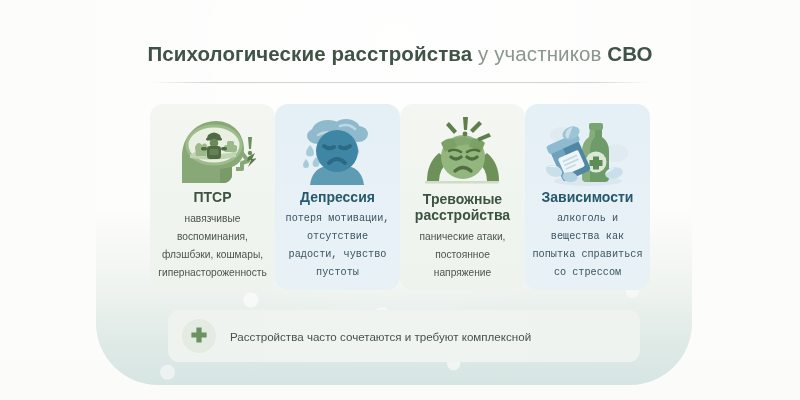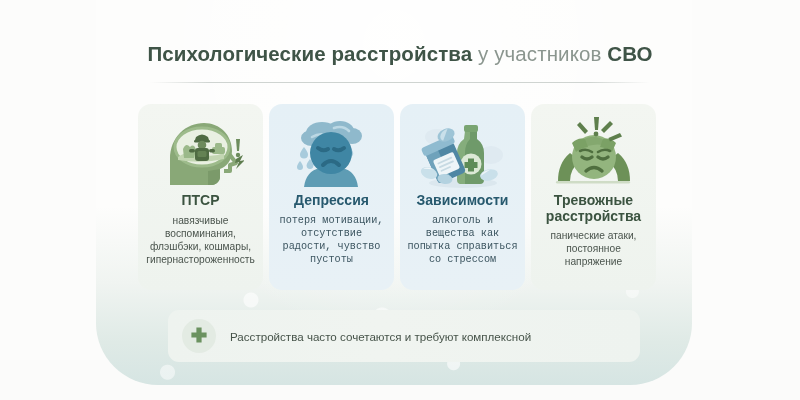--- a/index.html
+++ b/index.html
@@ -57,21 +57,21 @@
   #divider {
     position: absolute; left: 150px; top: 82px;
     width: 500px; height: 1px;
     background: linear-gradient(to right, rgba(190,195,192,0), #cfd4d1 12%, #cfd4d1 88%, rgba(190,195,192,0));
   }
 
   
   #cards {
     position: absolute; left: 138px; top: 104px;
     width: 524px; height: 186px;
-    display: flex; gap: 6px;
+    display: flex;  justify-content: center;
   }
   .card {
     width: 125px;
     border-radius: 13px;
     padding: 9px 5px 8px;
     display: flex; flex-direction: column; align-items: center;
     position: relative;
   }
   .card.green { background: linear-gradient(to bottom, #f3f6f1, #eef3ee); }
   .card.blue  { background: linear-gradient(to bottom, #e5f0f6, #e8f1f6); }
@@ -82,21 +82,21 @@
     font-size: 14px;
     line-height: 15.5px;
     text-align: center;
     margin-top: 2px;
   }
   .card.green .card-title { color: #3b5340; }
   .card.blue  .card-title { color: #27596e; }
   .card-desc {
     margin-top: 5px;
     font-size: 10.2px;
-    line-height: 13px;
+    line-height: 18px;
     text-align: center;
     color: #4a544d;
     padding: 0 1px;
   }
   .card.blue .card-desc { color: #3c5560; font-family: Liberation Mono, monospace; }
 
   
   #footer {
     position: absolute; left: 168px; top: 310px;
     width: 472px; height: 52px;
@@ -200,20 +200,55 @@
           <circle cx="41" cy="38" r="21" fill="#3f86a4"></circle>
 
           <path d="M28 33 q5 4 10 1" stroke="#2b6a85" stroke-width="4" fill="none" stroke-linecap="round"></path>
           <path d="M44 34 q5 3 10 -1" stroke="#2b6a85" stroke-width="4" fill="none" stroke-linecap="round"></path>
 
           <path d="M33 50 q8 -8 16 0" stroke="#2b6a85" stroke-width="4" fill="none" stroke-linecap="round"></path>
         </svg>
       </div>
       <div class="card-title">Депрессия</div>
       <div class="card-desc">потеря мотивации, отсутствие радости, чувство пустоты</div>
+    </div>
+
+    <div class="card green">
+      <div class="icon-box">
+        <svg width="92" height="74" viewBox="0 0 92 74">
+
+          <rect x="8" y="66" width="74" height="2.5" rx="1.2" fill="#cfdcc6"></rect>
+
+          <path d="M10 66 q0 -18 12 -28 l10 8 q-10 8 -10 20 z" fill="#6d9158"></path>
+          <path d="M82 66 q0 -18 -12 -28 l-10 8 q10 8 10 20 z" fill="#6d9158"></path>
+
+          <ellipse cx="46" cy="42" rx="22" ry="22" fill="#93b57e"></ellipse>
+
+          <path d="M28 32 q8 -12 20 -10 q12 2 14 12 q-8 -6 -17 -4 q-9 2 -17 2 z" fill="#84a86f"></path>
+
+          <path d="M24 28 q6 -6 13 -4 l3 8 q-8 1 -12 5 z" fill="#7ba165"></path>
+          <path d="M68 28 q-6 -6 -13 -4 l-3 8 q8 1 12 5 z" fill="#7ba165"></path>
+
+          <path d="M34 42 q5 4 10 0" stroke="#4f6f3f" stroke-width="3.4" fill="none" stroke-linecap="round"></path>
+          <path d="M50 42 q5 4 10 0" stroke="#4f6f3f" stroke-width="3.4" fill="none" stroke-linecap="round"></path>
+
+          <path d="M32 36 q6 -3 12 1" stroke="#4f6f3f" stroke-width="2.6" fill="none" stroke-linecap="round"></path>
+          <path d="M50 37 q6 -4 12 -1" stroke="#4f6f3f" stroke-width="2.6" fill="none" stroke-linecap="round"></path>
+
+          <path d="M38 56 q8 -7 16 0" stroke="#4f6f3f" stroke-width="3.4" fill="none" stroke-linecap="round"></path>
+
+          <path d="M46 2 l5 0 l-1 13 l-3 0 z" fill="#5e7f4c"></path>
+          <circle cx="48" cy="19" r="2.4" fill="#5e7f4c"></circle>
+          <path d="M62 6 l3 3 l-9 9 l-3 -3 z" fill="#5e7f4c"></path>
+          <path d="M72 18 l2 3.6 l-12 5 l-1.6 -3.6 z" fill="#5e7f4c"></path>
+          <path d="M32 7 l-3 3 l8 9 l3 -3 z" fill="#5e7f4c"></path>
+        </svg>
+      </div>
+      <div class="card-title">Тревожные расстройства</div>
+      <div class="card-desc">панические атаки, постоянное напряжение</div>
     </div>
 
     <div class="card blue">
       <div class="icon-box">
         <svg width="92" height="74" viewBox="0 0 92 74">
 
           <ellipse cx="20" cy="22" rx="12" ry="8" fill="#dfeaf1"></ellipse>
           <ellipse cx="74" cy="40" rx="12" ry="9" fill="#dfeaf1"></ellipse>
           <ellipse cx="46" cy="68" rx="34" ry="5" fill="#dbe7ee"></ellipse>
 
@@ -241,55 +276,20 @@
             <ellipse cx="72" cy="60" rx="9" ry="5.5" transform="rotate(-12 72 60)" fill="#c9e0ea"></ellipse>
             <path d="M64 59 a9 5.5 0 0 1 10 -4 l-10 4 z" transform="rotate(-12 72 60)" fill="#eef5f8"></path>
             <ellipse cx="28" cy="64" rx="7.5" ry="5" transform="rotate(8 28 64)" fill="#b3d2e0"></ellipse>
           </g>
         </svg>
       </div>
       <div class="card-title">Зависимости</div>
       <div class="card-desc">алкоголь и вещества как попытка справиться со стрессом</div>
     </div>
 
-    <div class="card green">
-      <div class="icon-box">
-        <svg width="92" height="74" viewBox="0 0 92 74">
-
-          <rect x="8" y="66" width="74" height="2.5" rx="1.2" fill="#cfdcc6"></rect>
-
-          <path d="M10 66 q0 -18 12 -28 l10 8 q-10 8 -10 20 z" fill="#6d9158"></path>
-          <path d="M82 66 q0 -18 -12 -28 l-10 8 q10 8 10 20 z" fill="#6d9158"></path>
-
-          <ellipse cx="46" cy="42" rx="22" ry="22" fill="#93b57e"></ellipse>
-
-          <path d="M28 32 q8 -12 20 -10 q12 2 14 12 q-8 -6 -17 -4 q-9 2 -17 2 z" fill="#84a86f"></path>
-
-          <path d="M24 28 q6 -6 13 -4 l3 8 q-8 1 -12 5 z" fill="#7ba165"></path>
-          <path d="M68 28 q-6 -6 -13 -4 l-3 8 q8 1 12 5 z" fill="#7ba165"></path>
-
-          <path d="M34 42 q5 4 10 0" stroke="#4f6f3f" stroke-width="3.4" fill="none" stroke-linecap="round"></path>
-          <path d="M50 42 q5 4 10 0" stroke="#4f6f3f" stroke-width="3.4" fill="none" stroke-linecap="round"></path>
-
-          <path d="M32 36 q6 -3 12 1" stroke="#4f6f3f" stroke-width="2.6" fill="none" stroke-linecap="round"></path>
-          <path d="M50 37 q6 -4 12 -1" stroke="#4f6f3f" stroke-width="2.6" fill="none" stroke-linecap="round"></path>
-
-          <path d="M38 56 q8 -7 16 0" stroke="#4f6f3f" stroke-width="3.4" fill="none" stroke-linecap="round"></path>
-
-          <path d="M46 2 l5 0 l-1 13 l-3 0 z" fill="#5e7f4c"></path>
-          <circle cx="48" cy="19" r="2.4" fill="#5e7f4c"></circle>
-          <path d="M62 6 l3 3 l-9 9 l-3 -3 z" fill="#5e7f4c"></path>
-          <path d="M72 18 l2 3.6 l-12 5 l-1.6 -3.6 z" fill="#5e7f4c"></path>
-          <path d="M32 7 l-3 3 l8 9 l3 -3 z" fill="#5e7f4c"></path>
-        </svg>
-      </div>
-      <div class="card-title">Тревожные расстройства</div>
-      <div class="card-desc">панические атаки, постоянное напряжение</div>
-    </div>
-
   </div>
 
   <div id="footer">
     <div id="footer-icon">
       <svg width="20" height="20" viewBox="0 0 20 20">
         <path d="M7.4 1.4 h5.2 v5 h5 v5.2 h-5 v5 H7.4 v-5 h-5 V6.4 h5 z" fill="#6b9260"></path>
       </svg>
     </div>
     <div id="footer-text">
       <span>Расстройства часто сочетаются и требуют комплексной</span>

